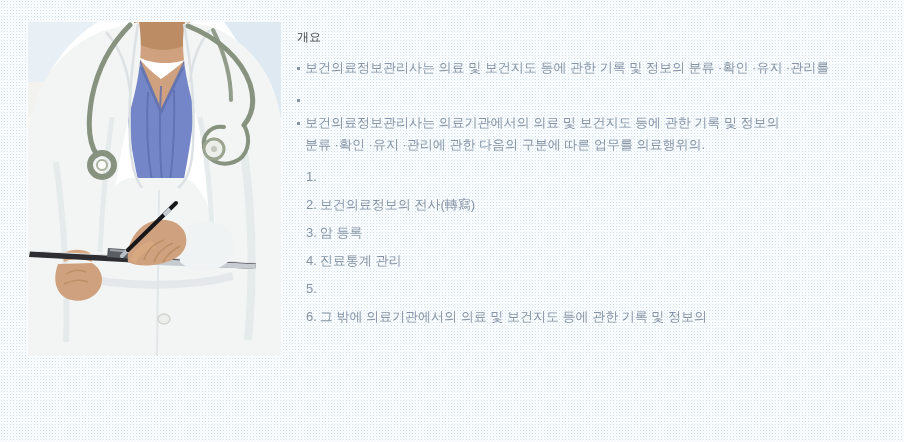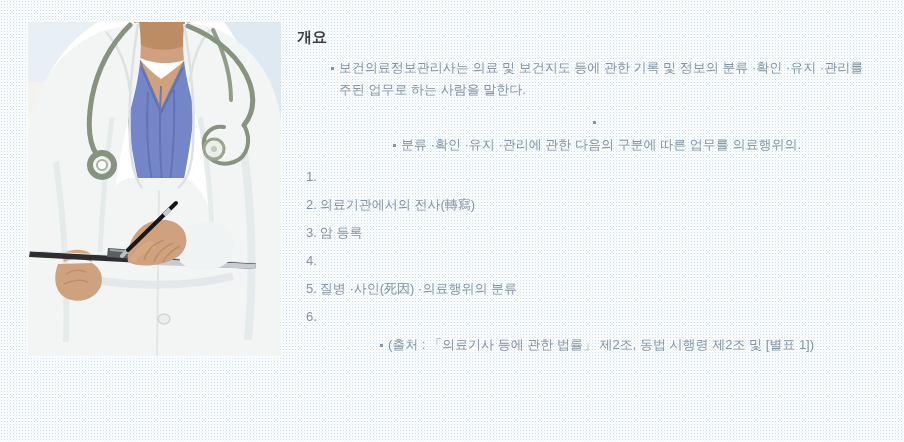--- a/index.html
+++ b/index.html
@@ -22,29 +22,29 @@
   }
   .photo-frame{
     position:absolute;left:28px;top:22px;width:253px;height:334px;
     background:#ffffff;overflow:hidden;
   }
   .photo-frame svg{display:block;width:253px;height:334px;}
   .content{
     position:absolute;left:297px;top:20px;width:600px;padding-top:6px;
   }
   .heading{
-    font-size:15px;line-height:18px;font-weight:bold;color:var(--heading-color);
+    font-size:12px;line-height:18px;font-weight:normal;color:var(--heading-color);
     margin:2px 0 11px 0;letter-spacing:0;
   }
   .item{
     display:flex;align-items:flex-start;
     font-size:13px;line-height:22px;color:var(--text-color);
   }
   .item .line{white-space:nowrap;}
-  .item.bullet{margin-bottom:10px;justify-content:center;}
+  .item.bullet{margin-bottom:10px;}
   .item.number{margin-bottom:6px;margin-left:9px;}
   .marker{flex:0 0 auto;}
   .bullet .marker{width:8px;}
   .bullet .marker::before{
     content:"";display:block;width:3px;height:3px;margin-top:10px;
     background:var(--text-color);
   }
   .number .marker{margin-right:3px;}
   
   .c-coat{fill:var(--p-coat);}
@@ -148,60 +148,55 @@
     </g>
   </svg>
 </div>
 
 <div class="content" id="content">
     <div class="heading">개요</div>
     <div class="item bullet">
       <span class="marker"></span>
       <div class="lines">
         <div class="line">보건의료정보관리사는 의료 및 보건지도 등에 관한 기록 및 정보의 분류 ·확인 ·유지 ·관리를</div>
-        <div class="line">주된 업무로 하는 사람을 말한다.</div>
       </div>
     </div>
     <div class="item bullet">
       <span class="marker"></span>
     </div>
     <div class="item bullet">
       <span class="marker"></span>
       <div class="lines">
+        <div class="line">보건의료정보관리사는 의료기관에서의 의료 및 보건지도 등에 관한 기록 및 정보의</div>
         <div class="line">분류 ·확인 ·유지 ·관리에 관한 다음의 구분에 따른 업무를 의료행위의.</div>
       </div>
     </div>
     <div class="item number">
       <span class="marker">1.</span>
     </div>
     <div class="item number">
       <span class="marker">2.</span>
       <div class="lines">
-        <div class="line">의료기관에서의 전사(轉寫)</div>
+        <div class="line">보건의료정보의 전사(轉寫)</div>
       </div>
     </div>
     <div class="item number">
       <span class="marker">3.</span>
       <div class="lines">
         <div class="line">암 등록</div>
       </div>
     </div>
     <div class="item number">
       <span class="marker">4.</span>
+      <div class="lines">
+        <div class="line">진료통계 관리</div>
+      </div>
     </div>
     <div class="item number">
       <span class="marker">5.</span>
-      <div class="lines">
-        <div class="line">질병 ·사인(死因) ·의료행위의 분류</div>
-      </div>
     </div>
     <div class="item number">
       <span class="marker">6.</span>
       <div class="lines">
-      </div>
-    </div>
-    <div class="item bullet">
-      <span class="marker"></span>
-      <div class="lines">
-        <div class="line">(출처 : 「의료기사 등에 관한 법률」 제2조, 동법 시행령 제2조 및 [별표 1])</div>
+        <div class="line">그 밖에 의료기관에서의 의료 및 보건지도 등에 관한 기록 및 정보의</div>
       </div>
     </div>
   </div>
 
 </body></html>

